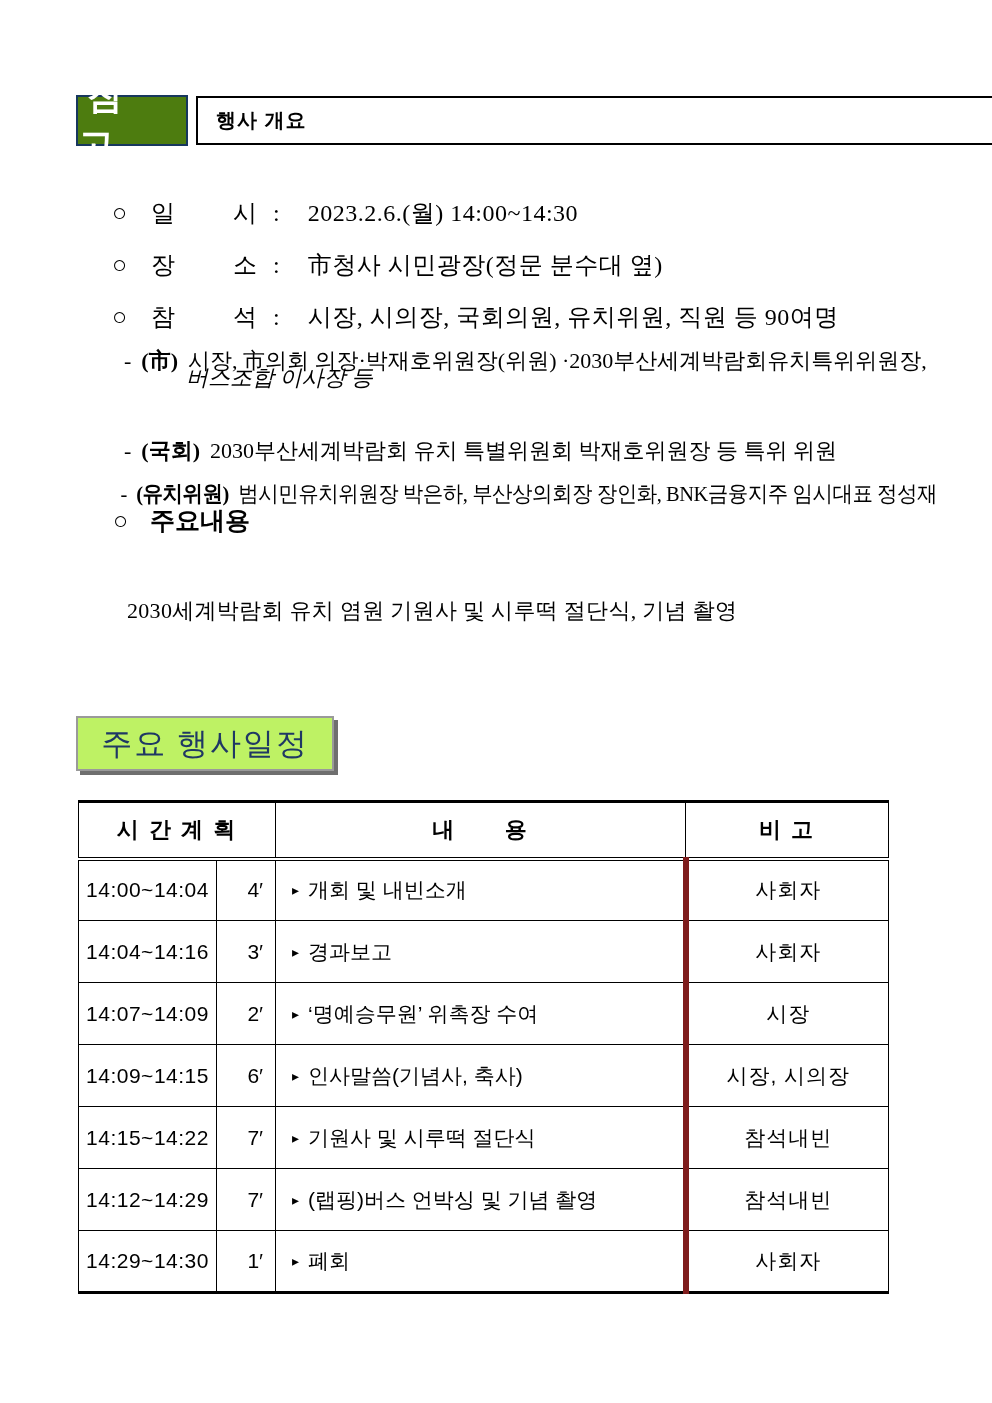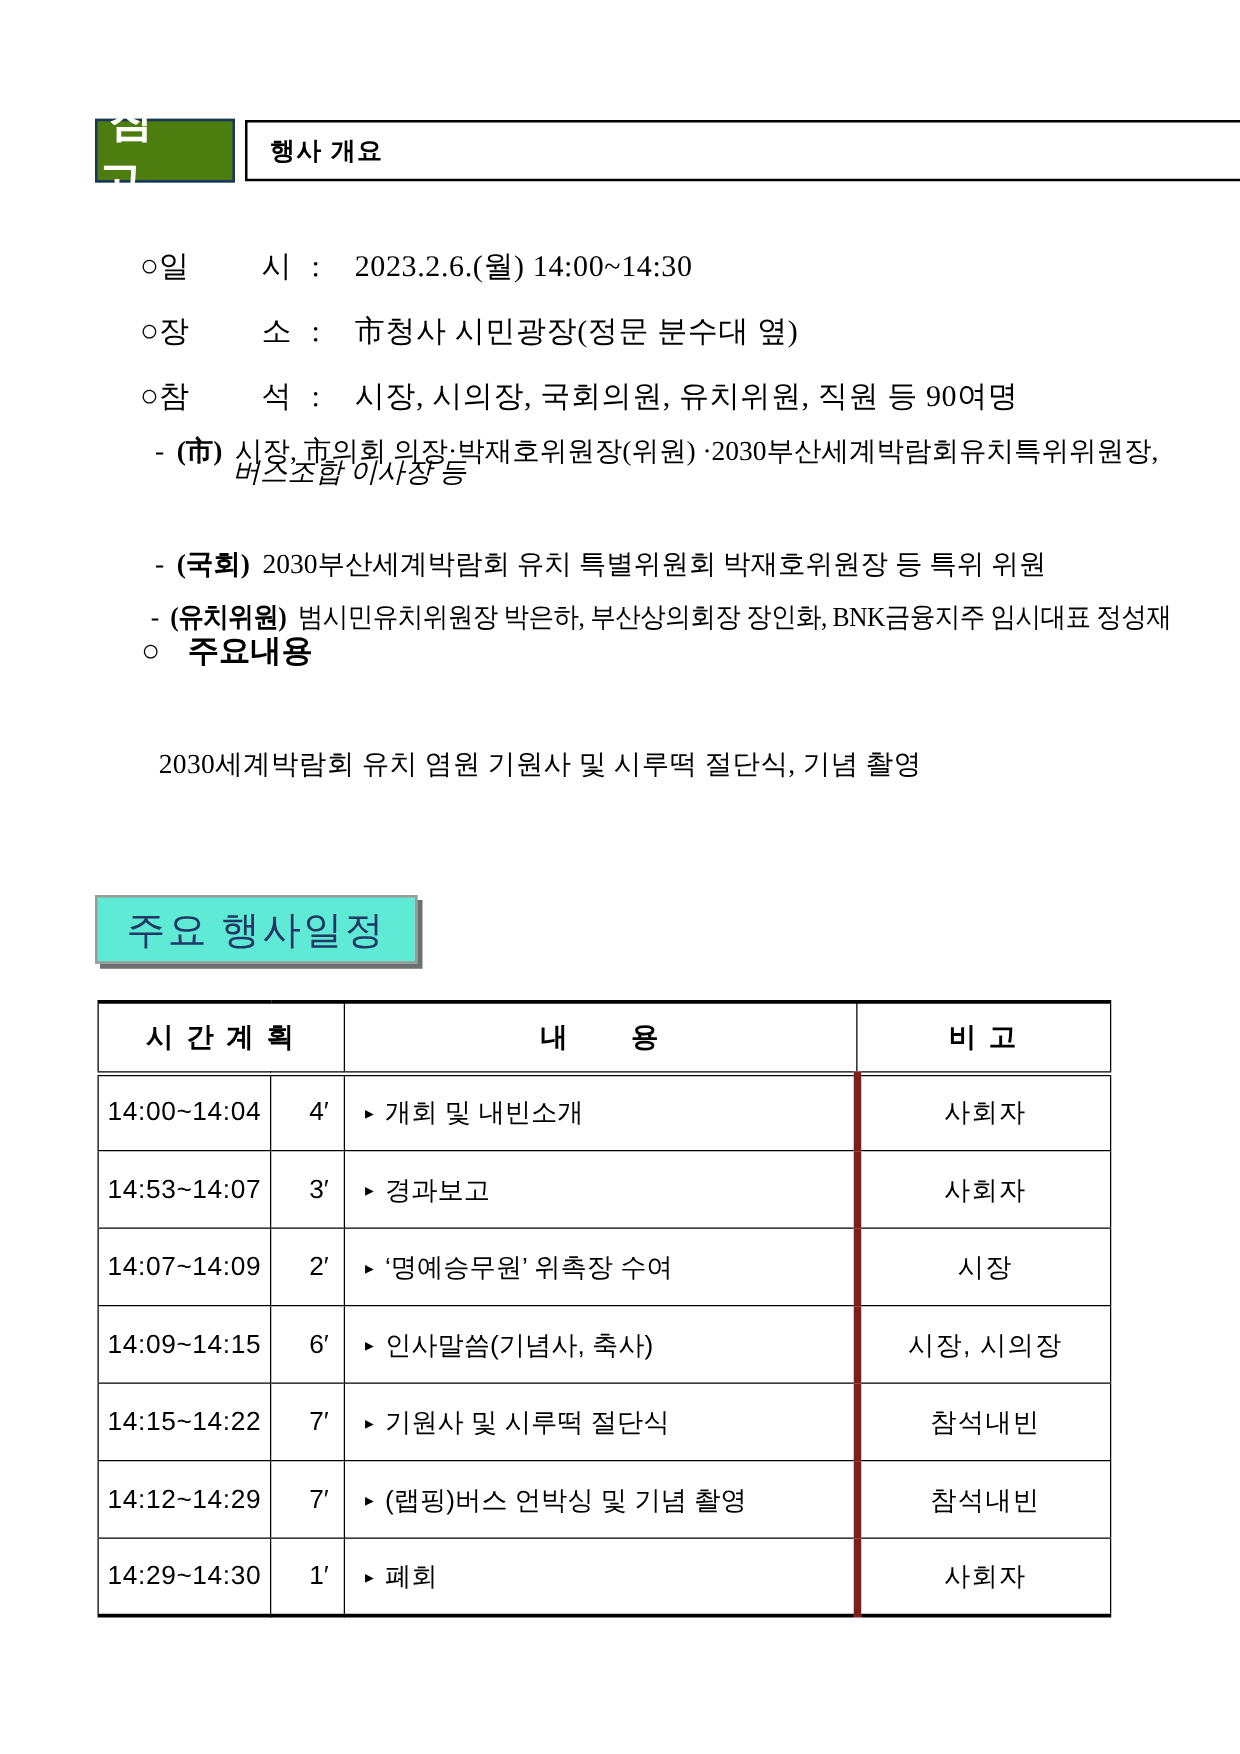--- a/index.html
+++ b/index.html
@@ -28,39 +28,39 @@
     display:flex; align-items:center;
     padding-left:18px;
     font-weight:bold; font-size:20px;
     font-family:"Liberation Sans","DejaVu Sans",sans-serif;
     letter-spacing:1px;
   }
 
   
   .ov-row { position:absolute; left:88px; font-size:24px; white-space:pre; }
   .ov-bullet { display:inline-block; font-size:25px; }
-  .ov-label { display:inline-block; width:106px; 
+  .ov-label { display:inline-block; width:106px; margin-left:24px;
               text-align:justify; text-align-last:justify; }
   .ov-colon { display:inline-block; margin-left:16px; }
   .ov-value { display:inline-block; margin-left:28px; letter-spacing:0.5px; }
 
   .sub-row { position:absolute; left:102px; font-size:22px; white-space:pre; letter-spacing:0px; }
   .sub-dash { display:inline-block; margin-right:10px; }
   .sub-tag { font-weight:bold; margin-right:10px; }
   .sub-cont { position:absolute; left:186px; font-size:22px; white-space:pre;font-style:italic; }
   .condensed { transform:scaleX(0.93); transform-origin:left center; letter-spacing:-0.5px; }
 
   .main-label-row { position:absolute; left:88px; font-size:25px; font-weight:bold; white-space:pre; }
   .main-label-row .ov-bullet { font-weight:normal; margin-right:22px; }
   .main-line { position:absolute; font-size:22px; white-space:pre; letter-spacing:0.3px; }
 
   
   .section-box {
     position:absolute; left:76px; top:716px; width:258px; height:55px;
-    background:#5eead4;
+    background:#bef264;
     border:2px solid #9a9a9a;
     box-shadow:4px 4px 0 0 #6f6f6f;
     display:flex; align-items:center; justify-content:center;
     color:#1F3864; font-size:31px; letter-spacing:2px;
     font-family:"Liberation Serif","DejaVu Serif",serif;
   }
 
   
   .sched {
     position:absolute; left:78px; top:800px; width:810px;
@@ -140,21 +140,21 @@
       <th class="th-content">내      용</th>
       <th class="th-note">비 고</th>
     </tr>
     <tr>
       <td class="c-time">14:00~14:04</td>
       <td class="c-dur">4′</td>
       <td class="c-content"><span class="marker">▸</span><span>개회 및 내빈소개</span></td>
       <td class="c-note">사회자</td>
     </tr>
     <tr>
-      <td class="c-time">14:53~14:07</td>
+      <td class="c-time">14:04~14:16</td>
       <td class="c-dur">3′</td>
       <td class="c-content"><span class="marker">▸</span><span>경과보고</span></td>
       <td class="c-note">사회자</td>
     </tr>
     <tr>
       <td class="c-time">14:07~14:09</td>
       <td class="c-dur">2′</td>
       <td class="c-content"><span class="marker">▸</span><span>‘명예승무원’ 위촉장 수여</span></td>
       <td class="c-note">시장</td>
     </tr>

